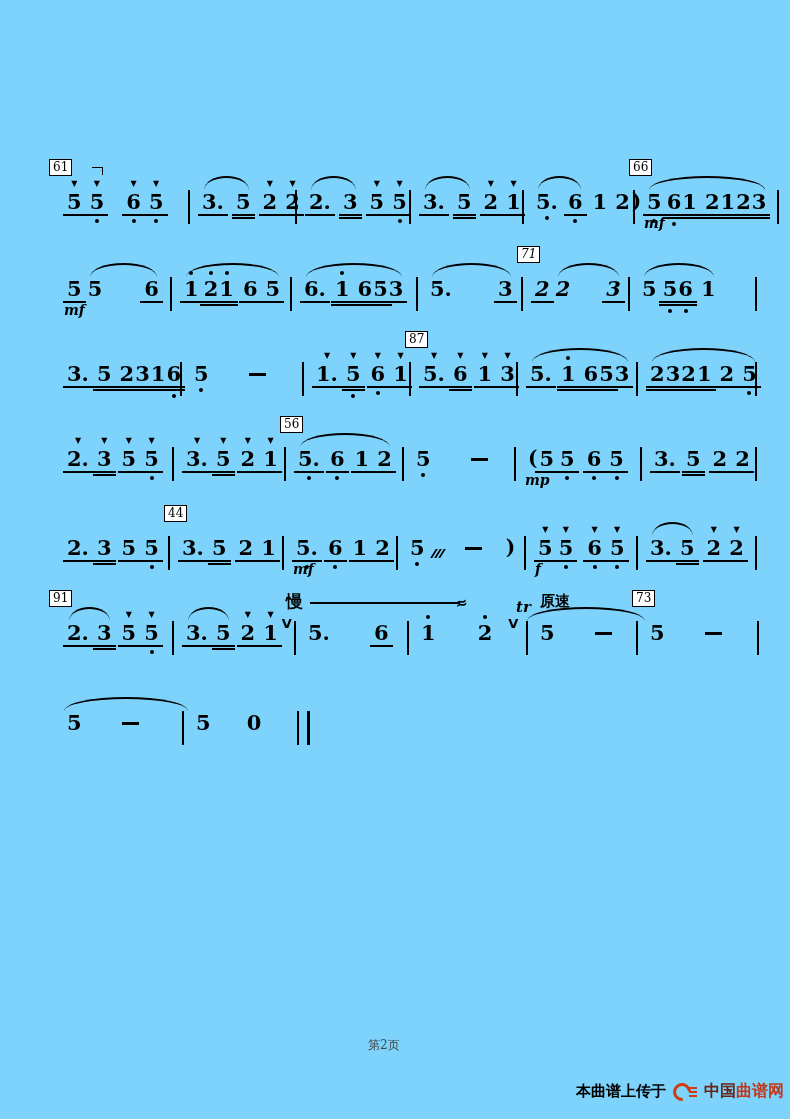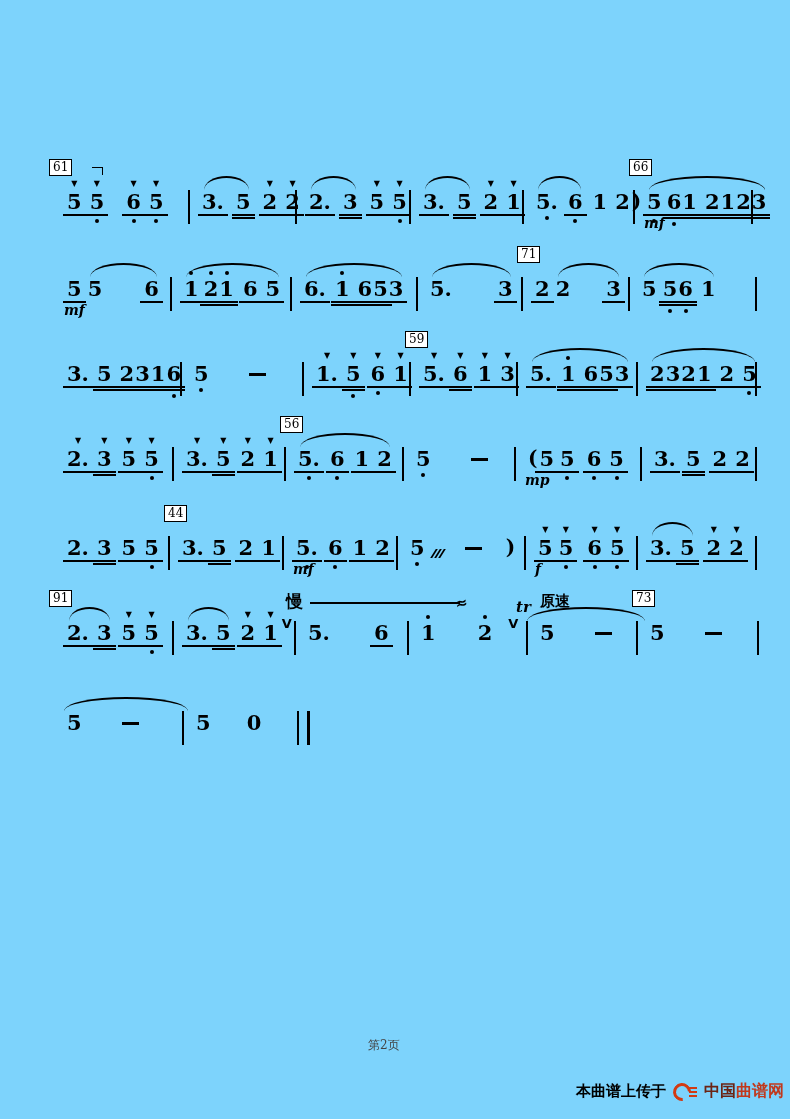--- a/index.html
+++ b/index.html
@@ -186,21 +186,21 @@
           </div>
           <div class="note" style="margin-left: 8px;">
             <div class="digit">2</div>
           </div>
           <div class="note paren" style="margin-left: 2px;">
             <div class="digit">)</div>
           </div>
           <div class="arc" style="left: 14px; width: 43px; top: -14px;"></div>
         </div>
         <div class="bar"></div>
-        <div class="measure" style="width: 116px;">
+        <div class="measure" style="width: 142px;">
           <div class="mnum">66</div>
           <div class="note" style="margin-left: 0px;">
             <div class="digit">5</div>
             <div class="ul"></div>
             <div class="dotb"></div>
             <div class="dyn">mf</div>
           </div>
           <div class="note" style="margin-left: 5px;">
             <div class="digit">6</div>
             <div class="ul"></div>
@@ -314,21 +314,21 @@
           <div class="note" style="margin-left: 0px;">
             <div class="digit">5.</div>
           </div>
           <div class="note" style="margin-left: 46px;">
             <div class="digit">3</div>
             <div class="ul"></div>
           </div>
           <div class="arc" style="left: 14px; width: 79px; top: -14px;"></div>
         </div>
         <div class="bar"></div>
-        <div class="measure" style="width: 105px;">
+        <div class="measure" style="width: 105px; font-style: italic;">
           <div class="mnum">71</div>
           <div class="note" style="margin-left: 0px;">
             <div class="digit">2</div>
             <div class="ul"></div>
           </div>
           <div class="note" style="margin-left: 6px;">
             <div class="digit">2</div>
           </div>
           <div class="note" style="margin-left: 36px;">
             <div class="digit">3</div>
@@ -430,21 +430,21 @@
           <div class="note" style="margin-left: 8px;">
             <div class="digit">1</div>
             <div class="above">
               <span class="tri">▼</span>
             </div>
             <div class="ul"></div>
           </div>
         </div>
         <div class="bar"></div>
         <div class="measure" style="width: 105px;">
-          <div class="mnum">59</div>
+          <div class="mnum">87</div>
           <div class="note" style="margin-left: 0px;">
             <div class="digit">5.</div>
             <div class="above">
               <span class="tri">▼</span>
             </div>
             <div class="ul"></div>
           </div>
           <div class="note" style="margin-left: 8px;">
             <div class="digit">6</div>
             <div class="above">

